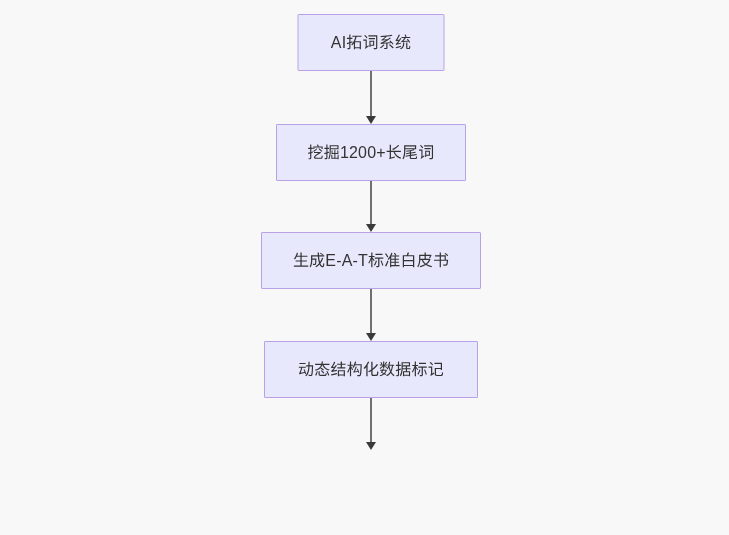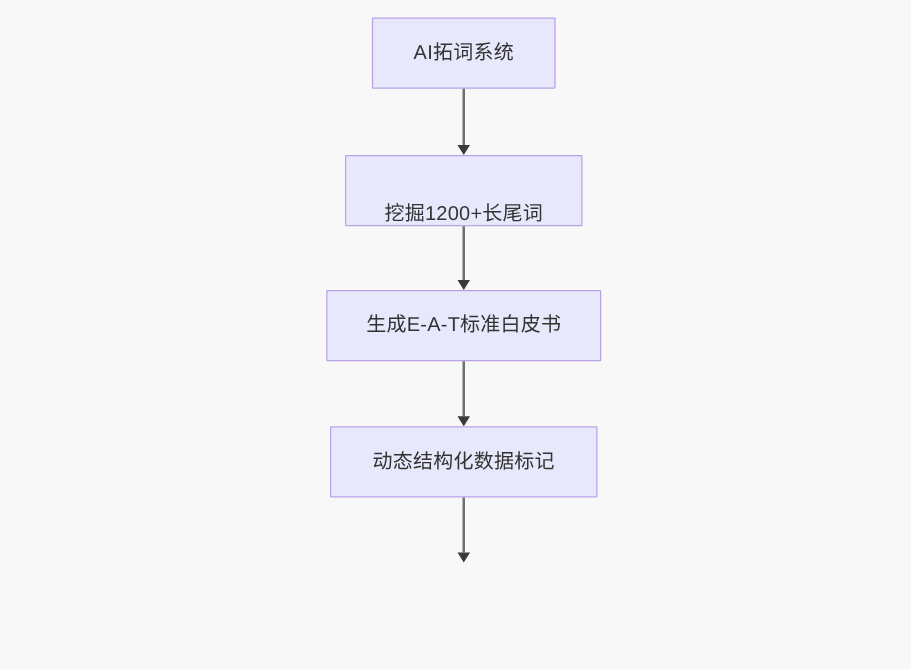--- a/index.html
+++ b/index.html
@@ -38,21 +38,21 @@
   .node-label {
     font-size: 16px;
     line-height: 1;
     color: #333333;
     letter-spacing: 0.2px;
     white-space: nowrap;
     text-align: center;
   }
 
   .node.n1 { top: 14px;  width: 147px; }
-  .node.n2 { top: 124px; width: 190px; align-items: flex-end; }
+  .node.n2 { top: 124px; width: 190px; }
   .node.n3 { top: 232px; width: 220px; }
   .node.n4 { top: 341px; width: 214px; }
   .node.n5 { top: 450px; width: 234px; }
 
   
   .edge {
     position: absolute;
     left: 371px;
     transform: translateX(-50%);
     width: 12px;

